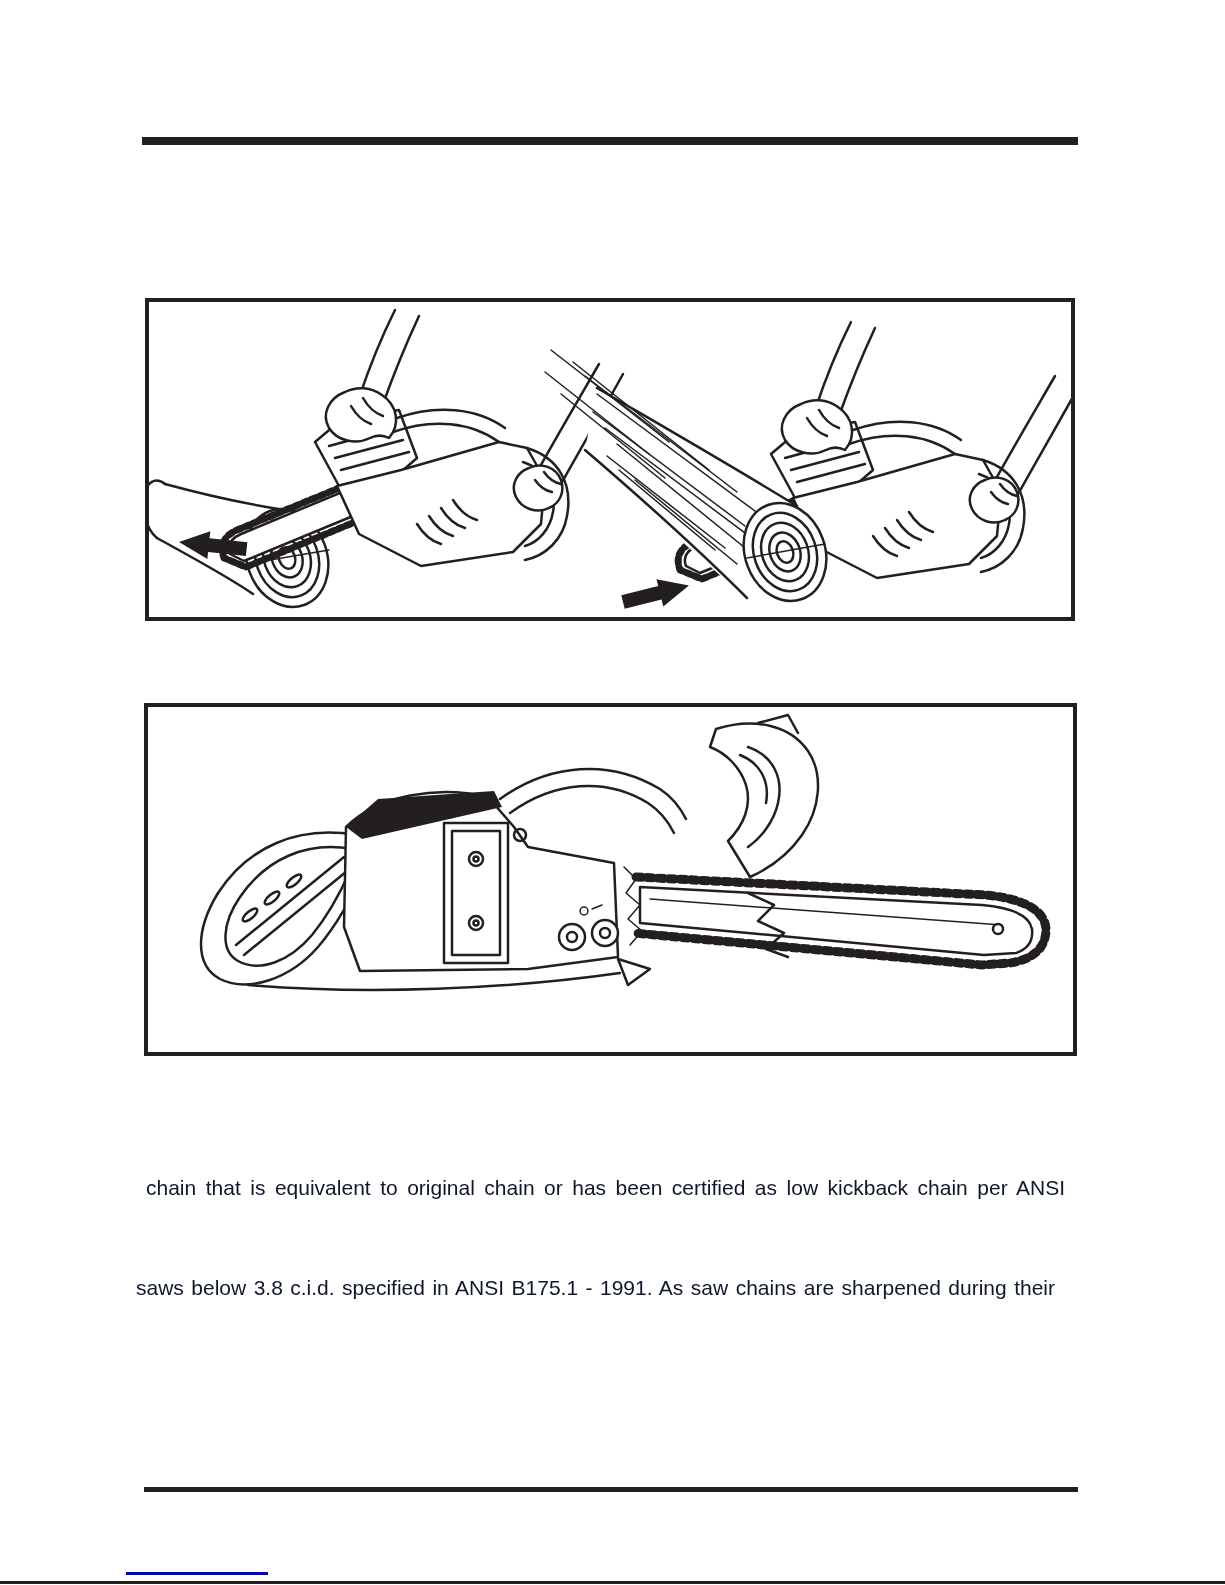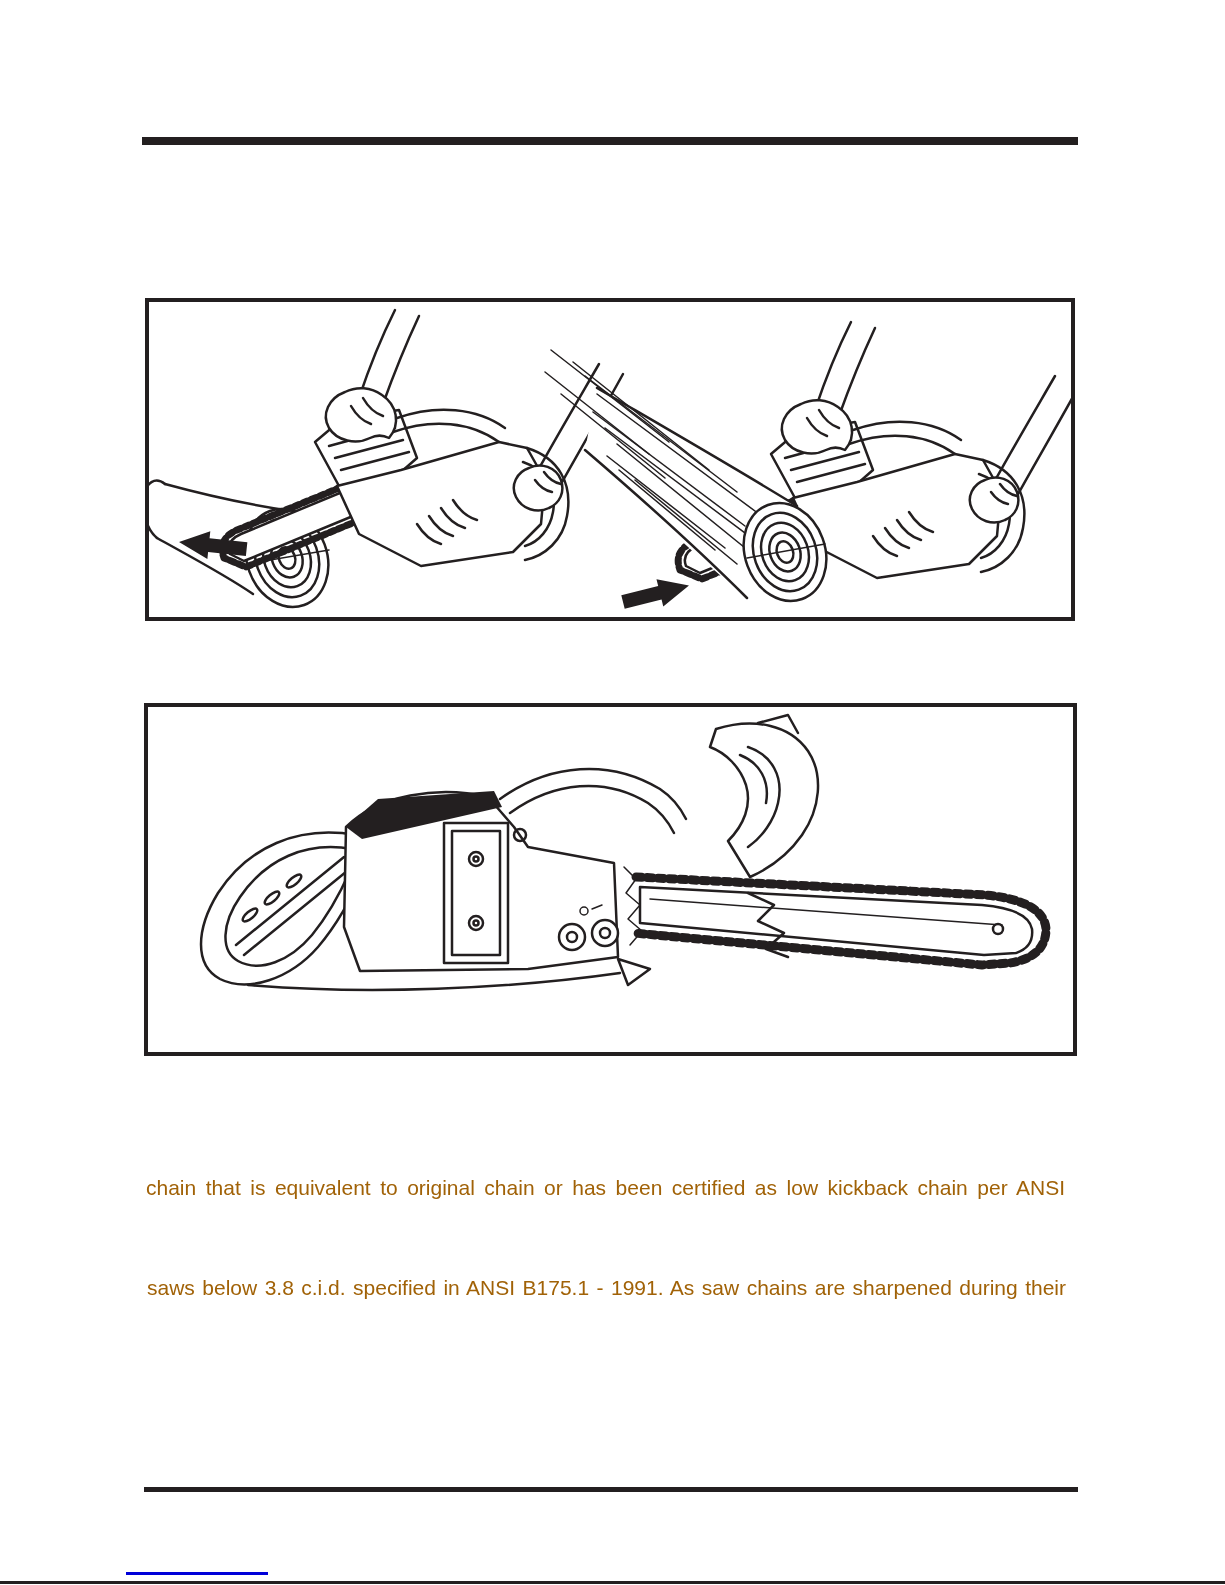--- a/index.html
+++ b/index.html
@@ -4,21 +4,21 @@
 <style>
   html,body { margin:0; padding:0; }
   body {
     width:1225px; height:1585px; position:relative; background:#ffffff;
     font-family:"Liberation Sans", sans-serif; overflow:hidden;
   }
   .abs { position:absolute; }
   .bar { background:#231f20; }
   .frame { border:4px solid #231f20; background:#ffffff; box-sizing:border-box; }
   .bodytext {
-    color:#a16207; font-size:21px; line-height:26px;
+    color:#0f172a; font-size:21px; line-height:26px;
     text-align:justify; text-align-last:justify; white-space:normal;
   }
   .link-underline { background:#0000d9; }
   svg { display:block; }
   svg path, svg ellipse, svg circle, svg polyline, svg line {
     stroke:#231f20; fill:none; stroke-width:2.5;
     stroke-linecap:round; stroke-linejoin:round;
   }
   svg .wfill { fill:#ffffff; }
   svg .fill-ink { fill:#231f20; stroke:none; }
@@ -172,19 +172,19 @@
       <circle class="thin" cx="436" cy="204" r="4"></circle>
       <path class="thin" d="M444,202 L454,198"></path>
 
       <path class="wfill" d="M470,252 L502,262 L480,278 Z"></path>
     </g>
   </svg>
 </div>
 
 <div class="abs bodytext" style="left:146px; top:1175px; width:919px;">chain that is equivalent to original chain or has been certified as low kickback chain per ANSI</div>
 
-<div class="abs bodytext" style="left:147px; top:1275px; width:919px;">saws below 3.8 c.i.d. specified in ANSI B175.1 - 1991. As saw chains are sharpened during their</div>
+<div class="abs bodytext" style="left:136px; top:1275px; width:919px;">saws below 3.8 c.i.d. specified in ANSI B175.1 - 1991. As saw chains are sharpened during their</div>
 
 <div class="abs bar" style="left:144px; top:1487px; width:934px; height:5px;"></div>
 
 <div class="abs link-underline" style="left:126px; top:1572px; width:142px; height:3px;"></div>
 
 <div class="abs bar" style="left:0px; top:1581px; width:1225px; height:3px;"></div>
 
 </body></html>

